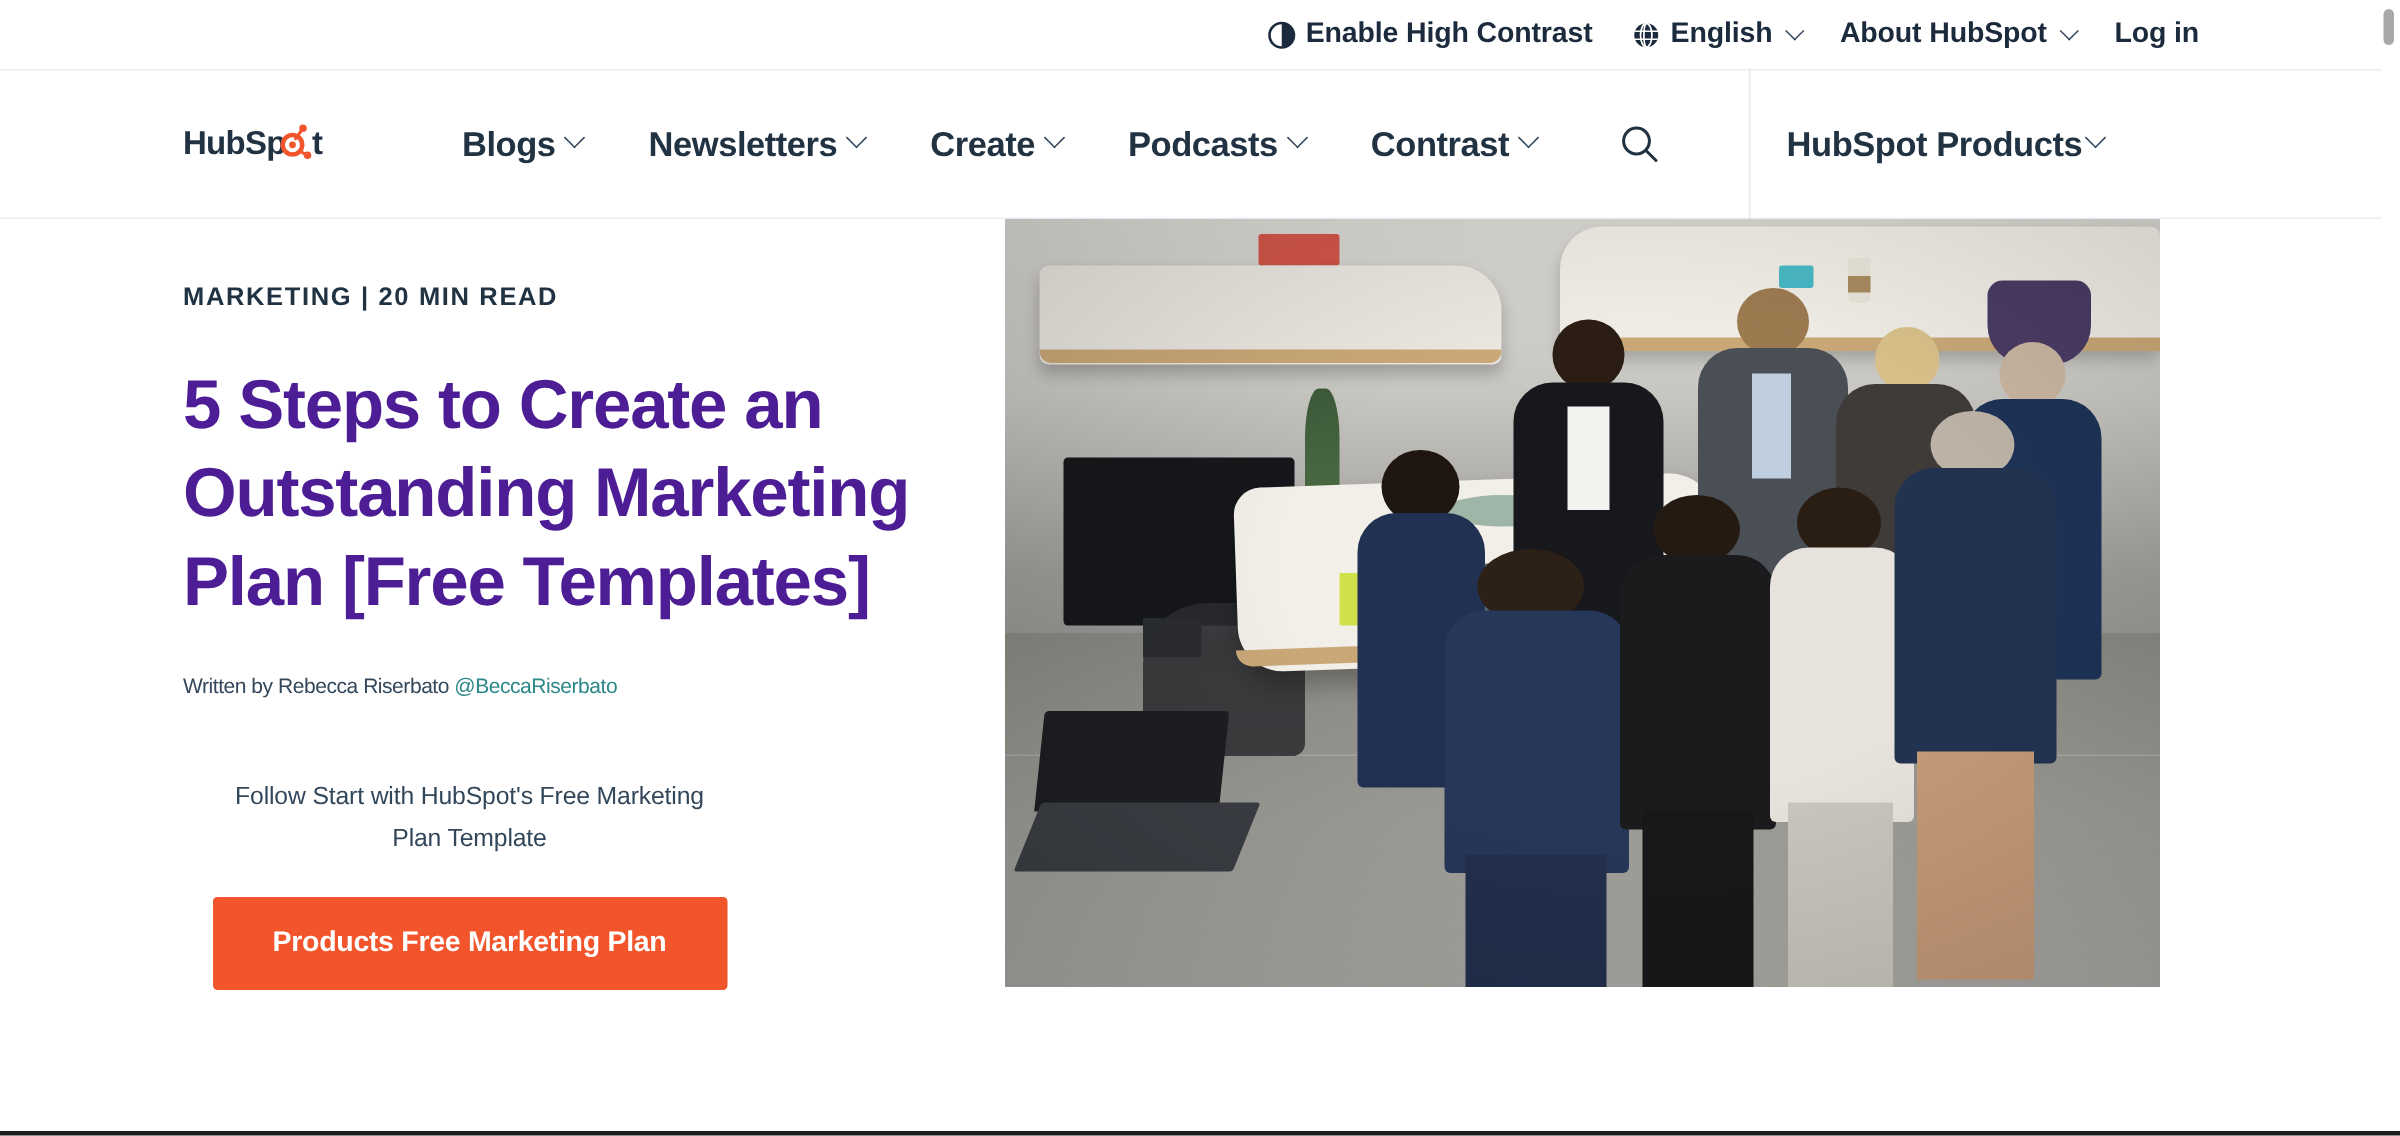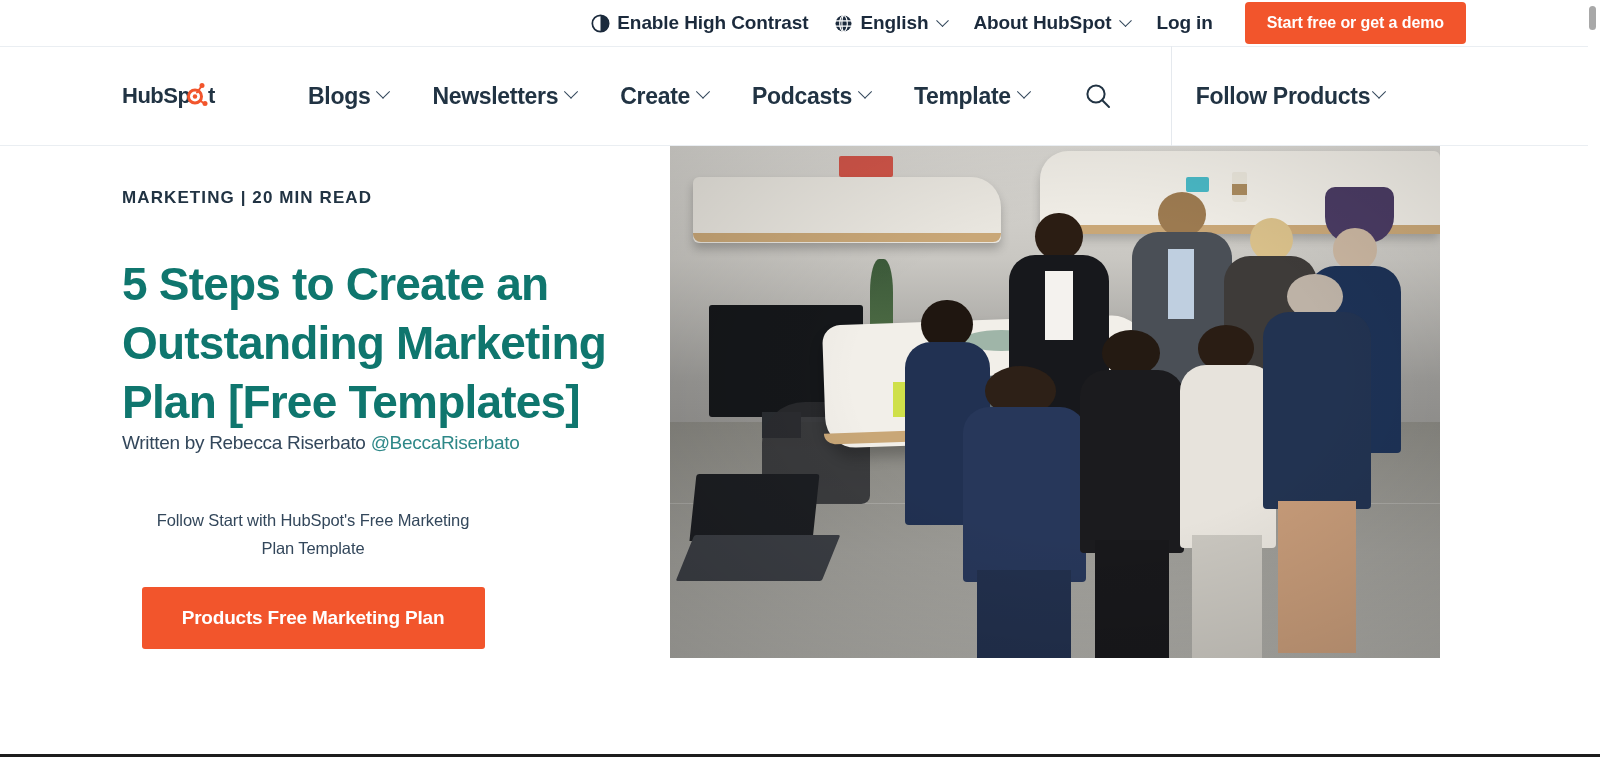--- a/index.html
+++ b/index.html
@@ -200,31 +200,32 @@
   .eyebrow {
     margin-top: 42px;
     font-size: 17px;
     font-weight: bold;
     letter-spacing: 1.1px;
     color: #213343;
     text-transform: uppercase;
   }
 
   .headline {
-    margin-top: 47px;
+    margin-top: 32px;
     font-size: 46px;
     line-height: 1.28;
     font-weight: bold;
-    color: #0f766e;
+    color: #4c1d95;
     letter-spacing: -0.8px;
     max-width: 520px;
   }
 
   .byline {
-    font-size: 19px;
+    margin-top: 32px;
+    font-size: 14px;
     color: #33475b;
     letter-spacing: -0.3px;
   }
   .byline .handle { color: #2e8888; }
 
   .cta-block {
     margin-top: 52px;
     width: 382px;
     text-align: center;
   }
@@ -451,21 +452,20 @@
 
   <div class="util-item plain">
     <span>About HubSpot</span>
     <span class="chev"></span>
   </div>
 
   <div class="util-item plain">
     <span>Log in</span>
   </div>
 
-  <button class="cta-top">Start free or get a demo</button>
 </div>
 
 <div class="main-nav">
 
   <div class="logo">
     <svg width="108" height="32" viewBox="0 0 216 58">
       <text x="0" y="42" font-family="Liberation Sans, sans-serif" font-size="44" font-weight="bold" fill="#213343" letter-spacing="-1">HubSp</text>
       <circle cx="146" cy="30" r="13" fill="none" stroke="#f2552c" stroke-width="6"></circle>
       <circle cx="146" cy="30" r="4.5" fill="#f2552c"></circle>
       <circle cx="160" cy="8" r="5" fill="#f2552c"></circle>
@@ -486,36 +486,36 @@
     </div>
     <div class="nav-link">
       <span>Create</span>
       <span class="nav-chev"></span>
     </div>
     <div class="nav-link">
       <span>Podcasts</span>
       <span class="nav-chev"></span>
     </div>
     <div class="nav-link">
-      <span>Template</span>
+      <span>Contrast</span>
       <span class="nav-chev"></span>
     </div>
   </div>
 
   <button class="search-btn">
     <svg width="30" height="30" viewBox="0 0 30 30">
       <circle cx="13" cy="13" r="8.6" fill="none" stroke="#213343" stroke-width="2"></circle>
       <line x1="19.3" y1="19.3" x2="26" y2="26" stroke="#213343" stroke-width="2" stroke-linecap="round"></line>
     </svg>
   </button>
 
   <div class="nav-divider"></div>
 
   <div class="products-link">
-    <span>Follow Products</span>
+    <span>HubSpot Products</span>
     <span class="nav-chev"></span>
   </div>
 </div>
 
 <div class="hero">
 
   <div class="accent-bar"></div>
 
   <div class="article-col">
     <div class="eyebrow">MARKETING | 20 MIN READ</div>

